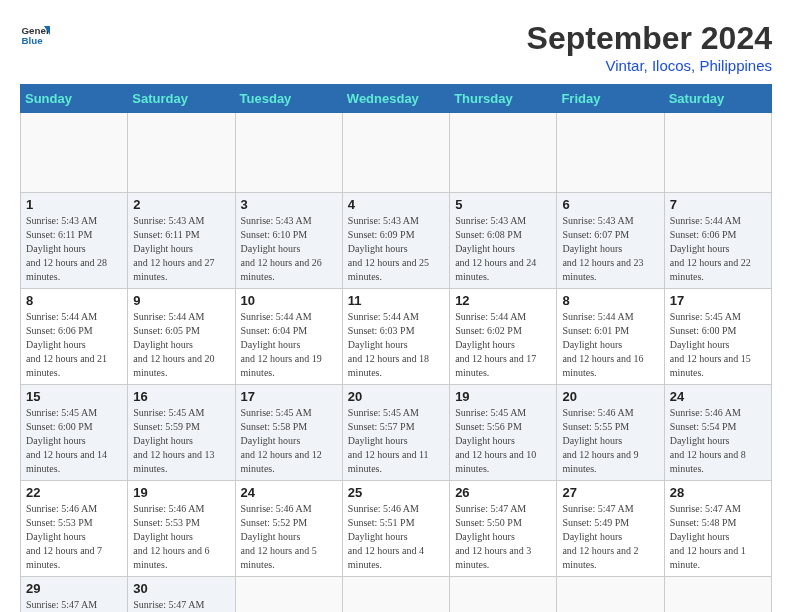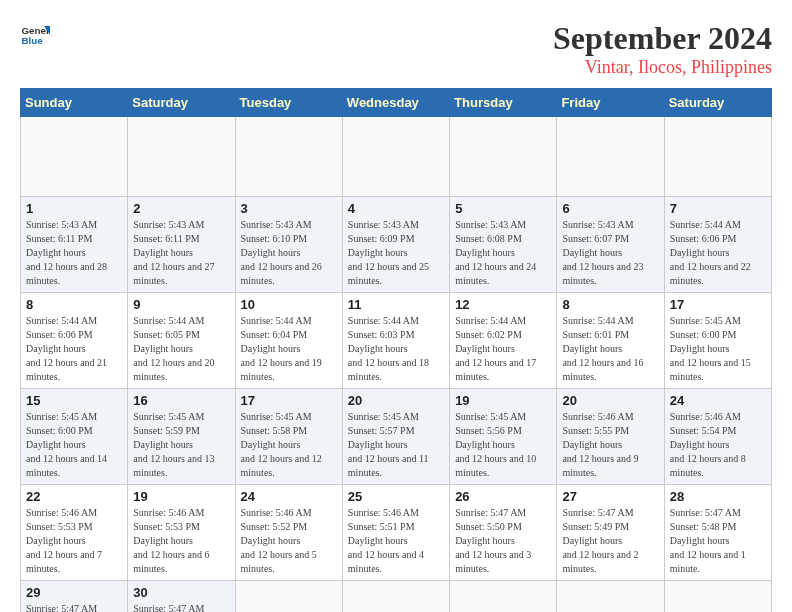--- a/index.html
+++ b/index.html
@@ -20,39 +20,38 @@
       display: flex;
       align-items: center;
       gap: 4px;
     }
     .logo-icon {
       width: 30px;
       height: 30px;
     }
     .title-section {
       text-align: right;
-      font-family: Liberation Serif, serif;
     }
     .month-title {
       font-size: 32px;
       font-weight: bold;
       color: #333;
     }
     .location {
-      font-size: 18px;
-      color: #ef4444;
+      font-size: 15px;
+      color: #1d4ed8;
     }
     table {
       width: 100%;
       border-collapse: collapse;
       font-size: 11px;
     }
     thead tr th {
       background-color: #2b6cb0;
-      color: #fef9c3;
+      color: #5eead4;
       padding: 6px 4px;
       text-align: left;
       font-size: 13px;
       font-weight: bold;
       border: 1px solid #2b6cb0;
       margin-top: 12px;
     }
     tbody tr td {
       border: 1px solid #ccc;
       vertical-align: top;

